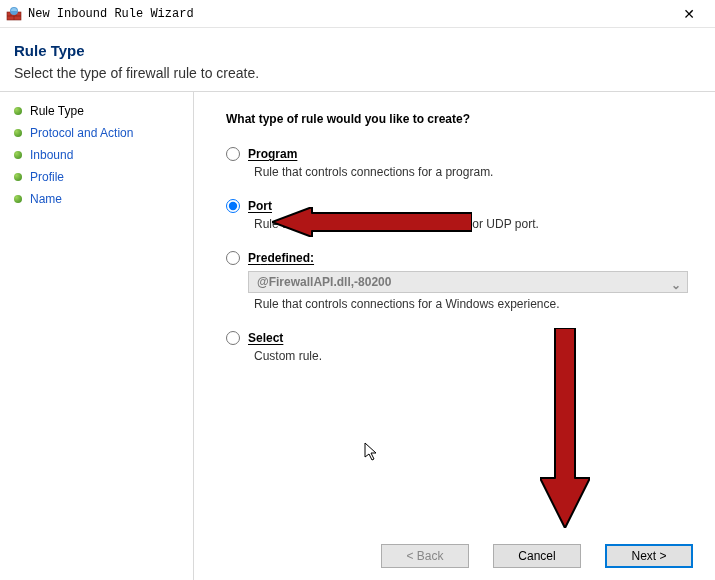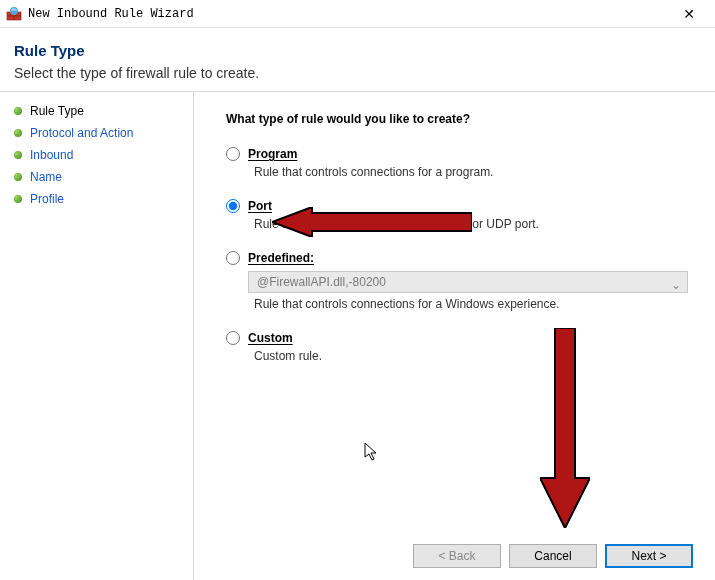--- a/index.html
+++ b/index.html
@@ -98,29 +98,30 @@
   .predef-select {
     margin: 6px 0 4px 22px;
     width: 440px;
     height: 22px;
     background: #e9e9e9;
     border: 1px solid #c8c8c8;
     color: #7a7a7a;
     display: flex; align-items: center;
     padding: 0 8px;
     position: relative;
+    font-weight: bold;
   }
   .predef-select .caret {
     position: absolute; right: 6px; top: 6px;
     color: #888;
   }
   .footer {
     position: absolute;
     bottom: 14px; right: 22px;
-    display: flex; gap: 8px;
+    display: flex; gap: 24px;
   }
   .btn {
     width: 88px; height: 24px;
     border: 1px solid #adadad;
     background: #e1e1e1;
     font-family: inherit;
     font-size: 12px;
     cursor: default;
   }
   .btn.disabled { color: #888; background: #e5e5e5; }
@@ -172,25 +173,25 @@
     <div class="step">
       <span class="bullet"></span>
       <span>Protocol and Action</span>
     </div>
     <div class="step">
       <span class="bullet"></span>
       <span>Inbound</span>
     </div>
     <div class="step">
       <span class="bullet"></span>
+      <span>Profile</span>
+    </div>
+    <div class="step">
+      <span class="bullet"></span>
       <span>Name</span>
-    </div>
-    <div class="step">
-      <span class="bullet"></span>
-      <span>Profile</span>
     </div>
   </div>
 
   <div class="content">
     <div class="prompt">What type of rule would you like to create?</div>
 
     <div class="opt">
       <label class="opt-row">
         <input type="radio" name="ruletype" style="">
         <span class="opt-label">Program</span>
@@ -214,21 +215,21 @@
       <div class="predef-select">
         <span>@FirewallAPI.dll,-80200</span>
         <span class="caret">⌄</span>
       </div>
       <div class="opt-desc">Rule that controls connections for a Windows experience.</div>
     </div>
 
     <div class="opt">
       <label class="opt-row">
         <input type="radio" name="ruletype" style="">
-        <span class="opt-label">Custom</span>
+        <span class="opt-label">Select</span>
       </label>
       <div class="opt-desc">Custom rule.</div>
     </div>
 
     <div class="footer">
       <button class="btn disabled" disabled="">&lt; Back</button>
       <button class="btn">Cancel</button>
       <button class="btn primary">Next &gt;</button>
     </div>
 

